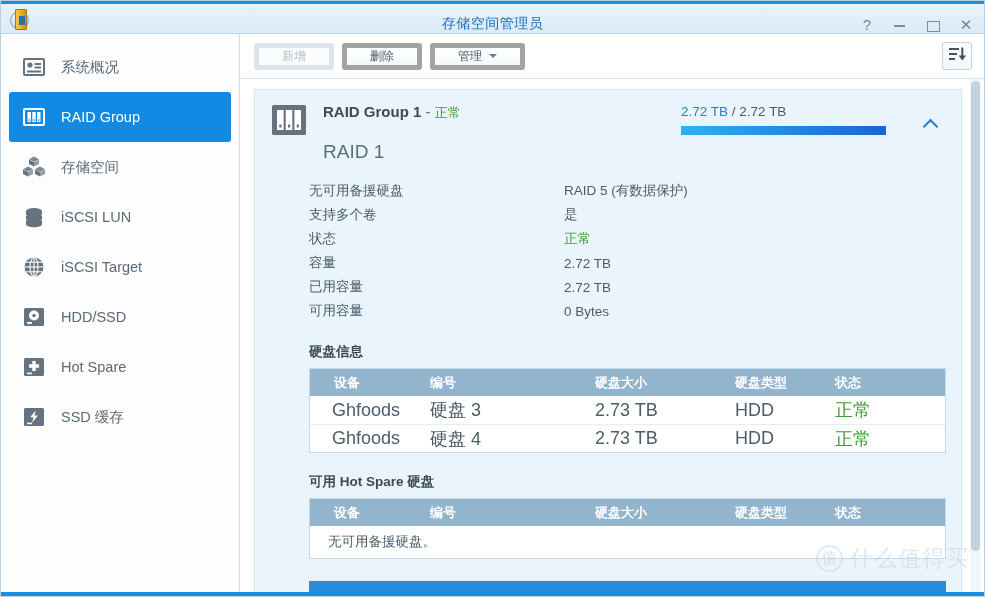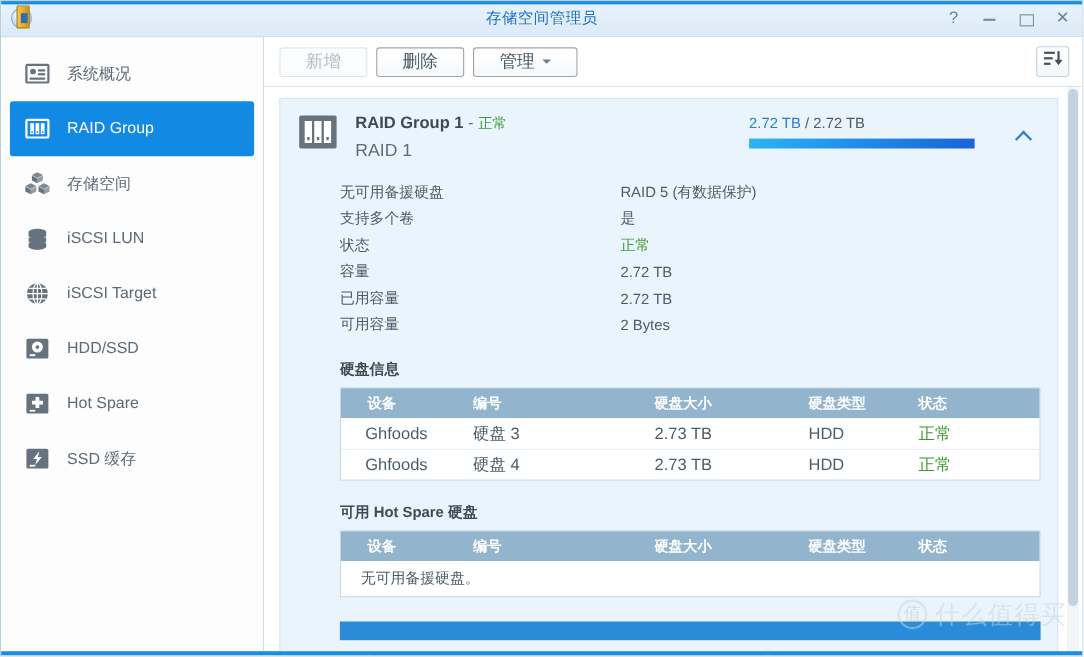--- a/index.html
+++ b/index.html
@@ -15,21 +15,21 @@
     display: flex; flex-direction: column;
     border: 1px solid #b8cfe0;
     background: #fff;
     overflow: hidden;
   }
   
   .titlebar {
     height: 33px;
     background: linear-gradient(to bottom, #e9f3fb 0%, #e2eef9 55%, #dcebf7 100%);
     border-bottom: 1px solid #bcd6ea;
-    display: flex; align-items: center;
+    display: flex; align-items: flex-end;
     position: relative;
     flex: 0 0 33px;
   }
   .titlebar-accent {
     position: absolute; top: 0; left: 0; right: 0; height: 3px;
     background: #1a8fe0;
   }
   .app-icon {
     width: 24px; height: 24px; margin-left: 9px;
     position: relative; flex: 0 0 24px;
@@ -111,23 +111,23 @@
     height: 45px; flex: 0 0 45px;
     display: flex; align-items: center;
     padding: 0 12px 0 14px;
     border-bottom: 1px solid #d9e3ea;
     background: #fff;
   }
   .tb-btn {
     height: 27px; min-width: 53px;
     padding: 0 23px;
     background: linear-gradient(to bottom, #ffffff, #f4f8fb);
-    border: 1px solid #a3a3a3;
+    border: 5px solid #a3a3a3;
     border-radius: 3px;
-    font-size: 16px; color: #4a5a66;
+    font-size: 12px; color: #4a5a66;
     margin-right: 8px;
     display: flex; align-items: center; justify-content: center;
     cursor: pointer;
   }
   .tb-btn.disabled { color: #b5bfc7; border-color: #dde5eb; background: #fafcfd; }
   .tb-btn .caret {
     margin-left: 7px; width: 0; height: 0;
     border-left: 4px solid transparent; border-right: 4px solid transparent;
     border-top: 4px solid #6c7c88;
   }
@@ -151,21 +151,21 @@
     position: relative;
     padding: 13px 0 0 0;
     min-height: 520px;
   }
   .card-head { display: flex; padding: 0 14px 0 14px; }
   .raid-ic { flex: 0 0 40px; margin-right: 14px; }
   .card-head-txt { flex: 1 1 auto; min-width: 0; }
   .rg-title { font-size: 15px; color: #3c4b57; font-weight: bold; }
   .rg-title .dash { font-weight: normal; color: #60707c; }
   .rg-title .ok { font-weight: normal; color: #3f9b31; font-size: 13px; }
-  .rg-sub { font-size: 16px; color: #5d6d79; margin-top: 8px; }
+  .rg-sub { font-size: 19px; color: #5d6d79; margin-top: 19px; }
   .cap-block { flex: 0 0 232px; text-align: left; padding-top: 1px; margin-left: 24px; }
   .cap-text { font-size: 13.5px; color: #2a7fc9; }
   .cap-text .slash, .cap-text .tot { color: #4a5a66; }
   .cap-bar {
     margin-top: 7px; height: 9px; width: 205px;
     background: #d6e7f3;
     position: relative;
   }
   .cap-bar > i {
     display: block; height: 100%; width: 100%;
@@ -197,21 +197,21 @@
   .tbl {
     margin-left: 54px; margin-right: 15px;
     border: 1px solid #c6d9e6; background: #fff;
   }
   .tbl .thead {
     display: flex; height: 27px; align-items: center;
     background: #93b4cd; color: #ffffff; font-size: 13px; font-weight: bold; justify-content: space-between;
   }
   .tbl .trow {
     display: flex; height: 28px; align-items: center;
-    font-size: 15px; color: #4c5c68;
+    font-size: 18px; color: #4c5c68;
     border-top: 1px solid #e4eef5;
   }
   .tbl .trow:first-of-type { border-top: none; }
   .c1 { width: 120px; flex: 0 0 120px; padding-left: 22px; }
   .c2 { width: 165px; flex: 0 0 165px; }
   .c3 { width: 140px; flex: 0 0 140px; }
   .c4 { width: 100px; flex: 0 0 100px; }
   .c5 { flex: 1 1 auto; }
   .thead .c1 { padding-left: 24px; }
   .green { color: #3f9b31; }
@@ -474,21 +474,21 @@
               <div class="prop-row">
                 <div class="prop-k">容量</div>
                 <div class="prop-v">2.72 TB</div>
               </div>
               <div class="prop-row">
                 <div class="prop-k">已用容量</div>
                 <div class="prop-v">2.72 TB</div>
               </div>
               <div class="prop-row">
                 <div class="prop-k">可用容量</div>
-                <div class="prop-v">2 Bytes</div>
+                <div class="prop-v">0 Bytes</div>
               </div>
             </div>
 
           <div class="sec-title">硬盘信息</div>
           <div class="tbl">
             <div class="thead" id="disk-head">
                 <div class="c1">设备</div>
                 <div class="c2">编号</div>
                 <div class="c3">硬盘大小</div>
                 <div class="c4">硬盘类型</div>

